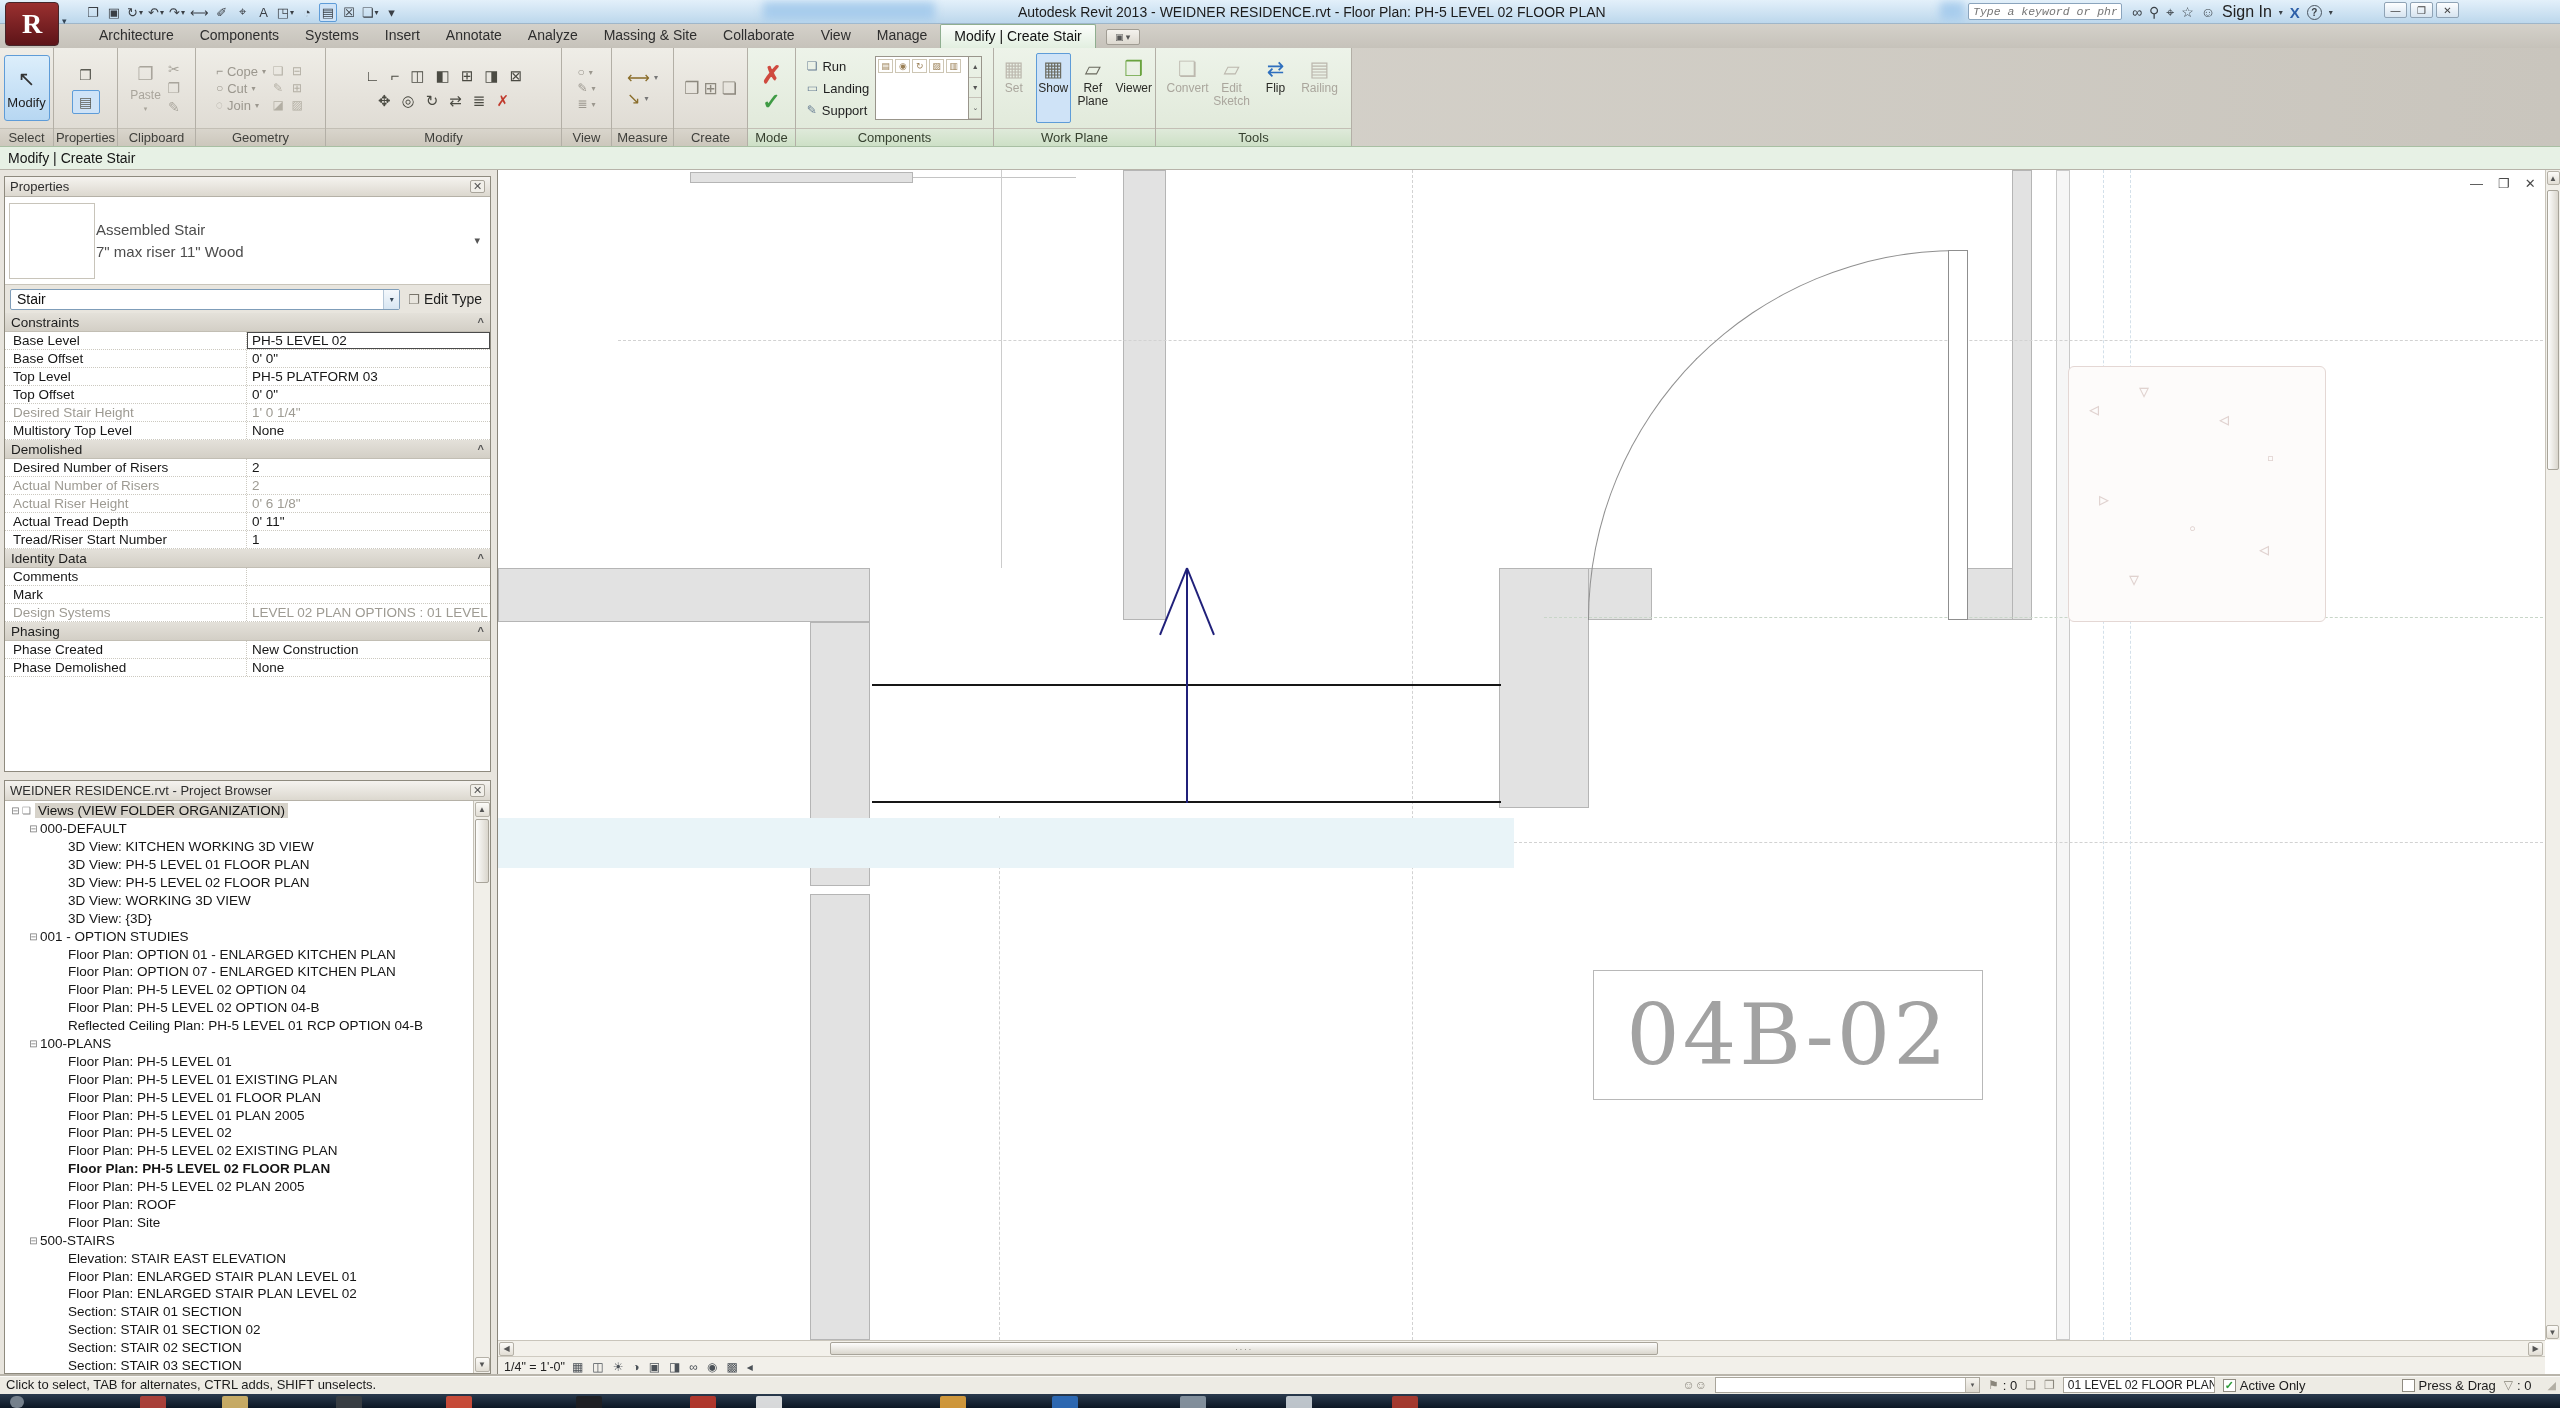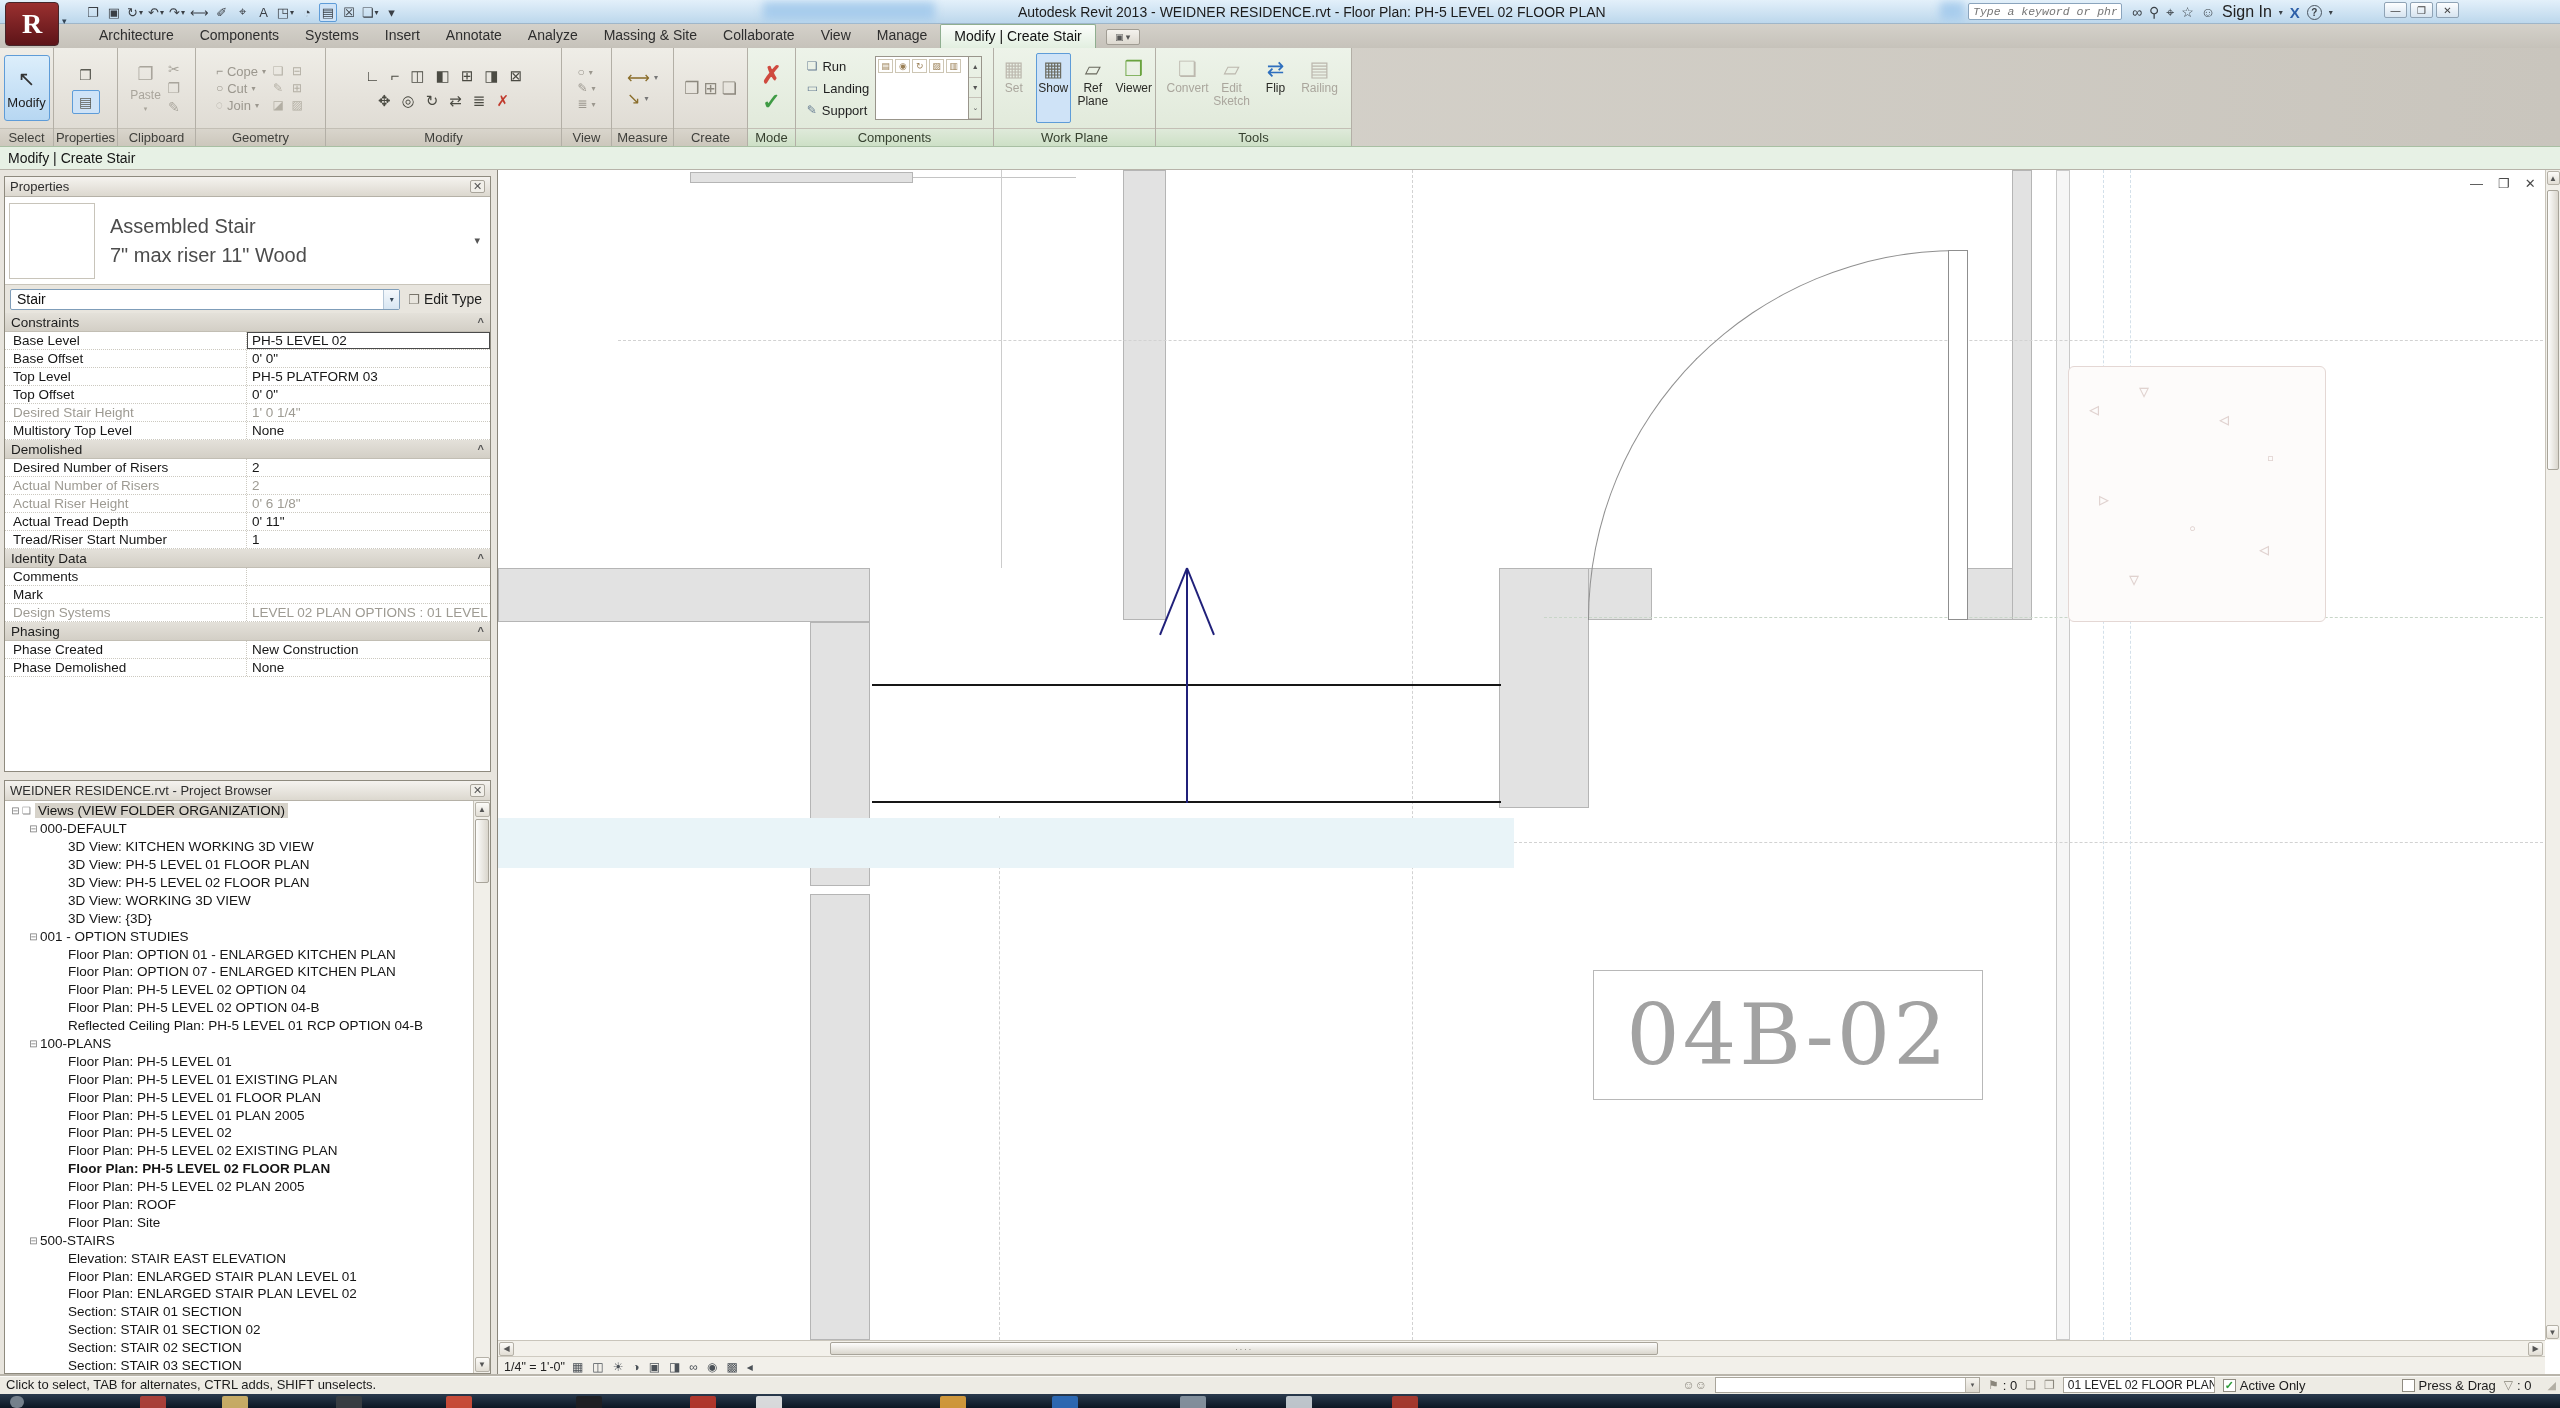--- a/index.html
+++ b/index.html
@@ -71,21 +71,21 @@
   #ctxbar{position:absolute;top:146px;left:0;right:0;height:24px;background:#e7f1e5;border-top:1px solid #a8bfa3;border-bottom:1px solid #b7b3a9;font-size:14px;color:#141414;display:flex;align-items:center;padding-left:8px}
   
   #leftcol{position:absolute;top:170px;left:0;width:498px;bottom:32px;background:#e8e5de;border-right:1px solid #89857b}
   .palette{position:absolute;left:4px;right:6px;border:1px solid #8e8a7e;background:#e8e5de;display:flex;flex-direction:column}
   #props{top:6px;height:596px}
   #pbrowser{top:610px;bottom:2px}
   .wheader{height:20px;background:linear-gradient(#f5f3ef,#dcd8cf);border-bottom:1px solid #b5b1a7;font-size:13px;color:#2e2e2e;display:flex;align-items:center;padding:0 5px;flex:0 0 auto}
   .wheader .close{margin-left:auto;font-size:11px;color:#555;border:1px solid #a9a59b;border-radius:2px;width:15px;height:13px;display:flex;align-items:center;justify-content:center;background:#f1efe9}
   #type-preview{height:88px;background:#fff;display:flex;align-items:center;padding:4px;border-bottom:1px solid #c9c5bb}
   #type-img{width:86px;height:76px;border:1px solid #c8c4ba;background:#fff;flex:0 0 auto}
-  #type-text{margin-left:15px;font-size:20px;color:#4c4c4c;line-height:1.45}
+  #type-text{margin-left:1px;font-size:15px;color:#4c4c4c;line-height:1.45}
   #type-caret{margin-left:auto;margin-right:6px;color:#555;font-size:11px}
   #typesel{height:28px;display:flex;align-items:center;gap:5px;padding:0 5px}
   #filter-combo{flex:1;height:21px;background:#fff;border:1px solid #7f9db9;border-radius:2px;font-size:14px;display:flex;align-items:center;padding-left:6px;color:#111}
   #filter-combo .car{margin-left:auto;width:16px;height:100%;border-left:1px solid #b5c7d8;background:linear-gradient(#f4f8fc,#d8e6f2);display:flex;align-items:center;justify-content:center;font-size:8px;color:#345}
   #edit-type{display:flex;align-items:center;gap:4px;font-size:14px;color:#1d1d1d;padding:0 3px}
   #edit-type .ic{font-size:13px;color:#77736a}
   #pgrid{flex:1;background:#fff;overflow:hidden;font-size:13.5px}
   .ghead{height:19px;background:linear-gradient(#e4e1da,#d3cfc6);border-bottom:1px solid #c2beb4;display:flex;align-items:center;padding:0 6px;color:#1d1d1d}
   .ghead .chev{margin-left:auto;font-size:11px;color:#555;font-weight:bold}
   .prow{height:18px;display:flex;border-bottom:1px dotted #ccc9c0;background:#fff}

